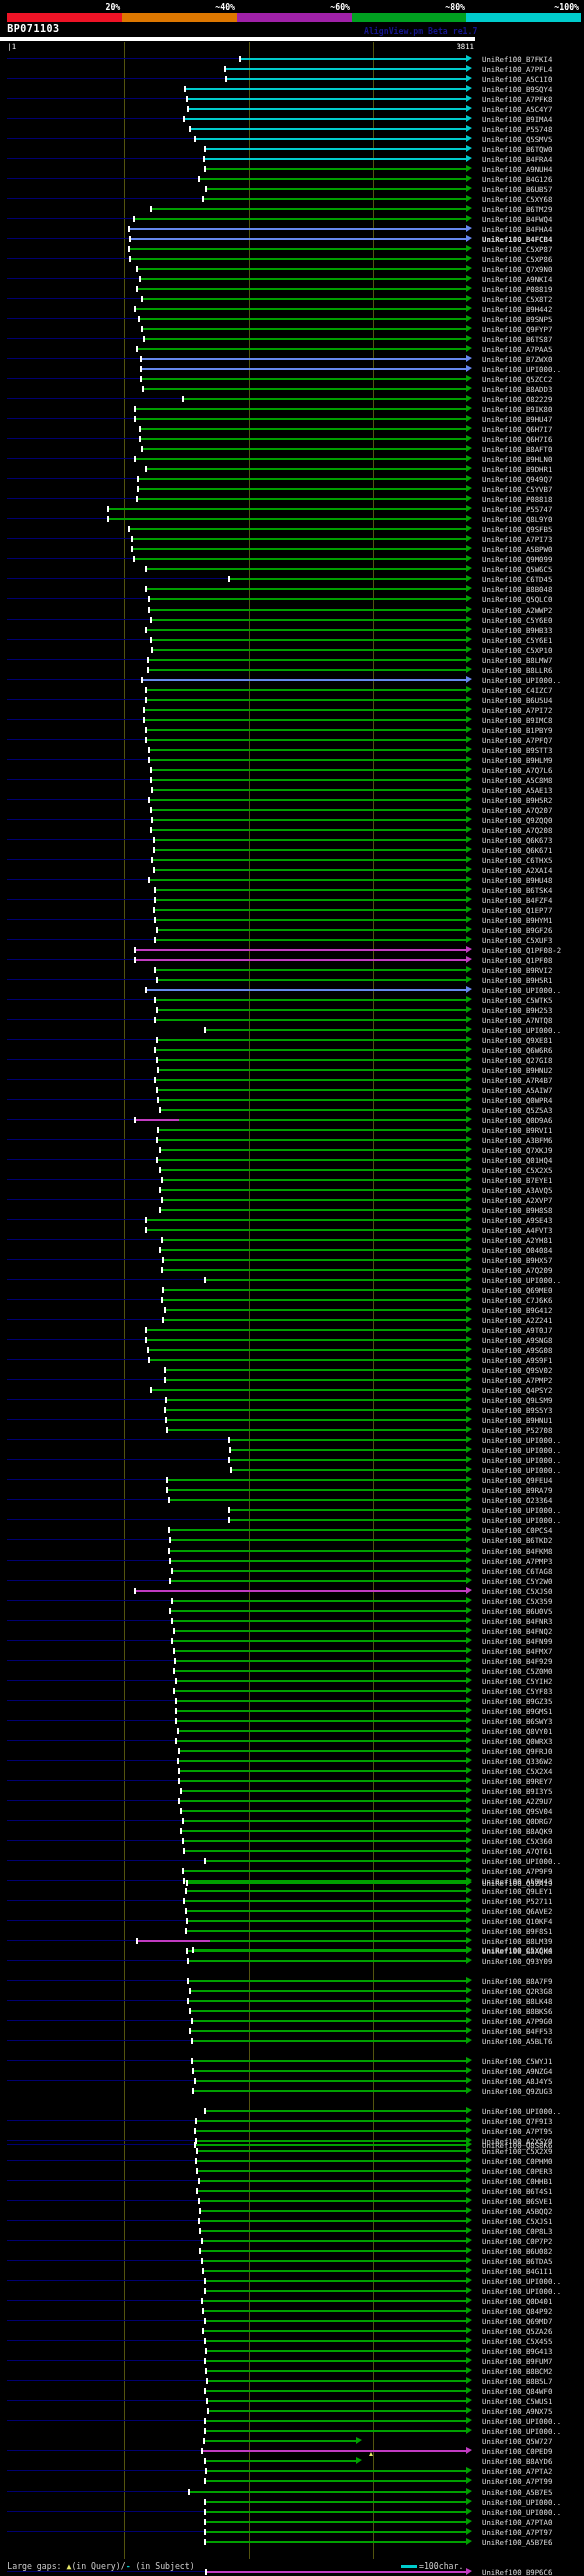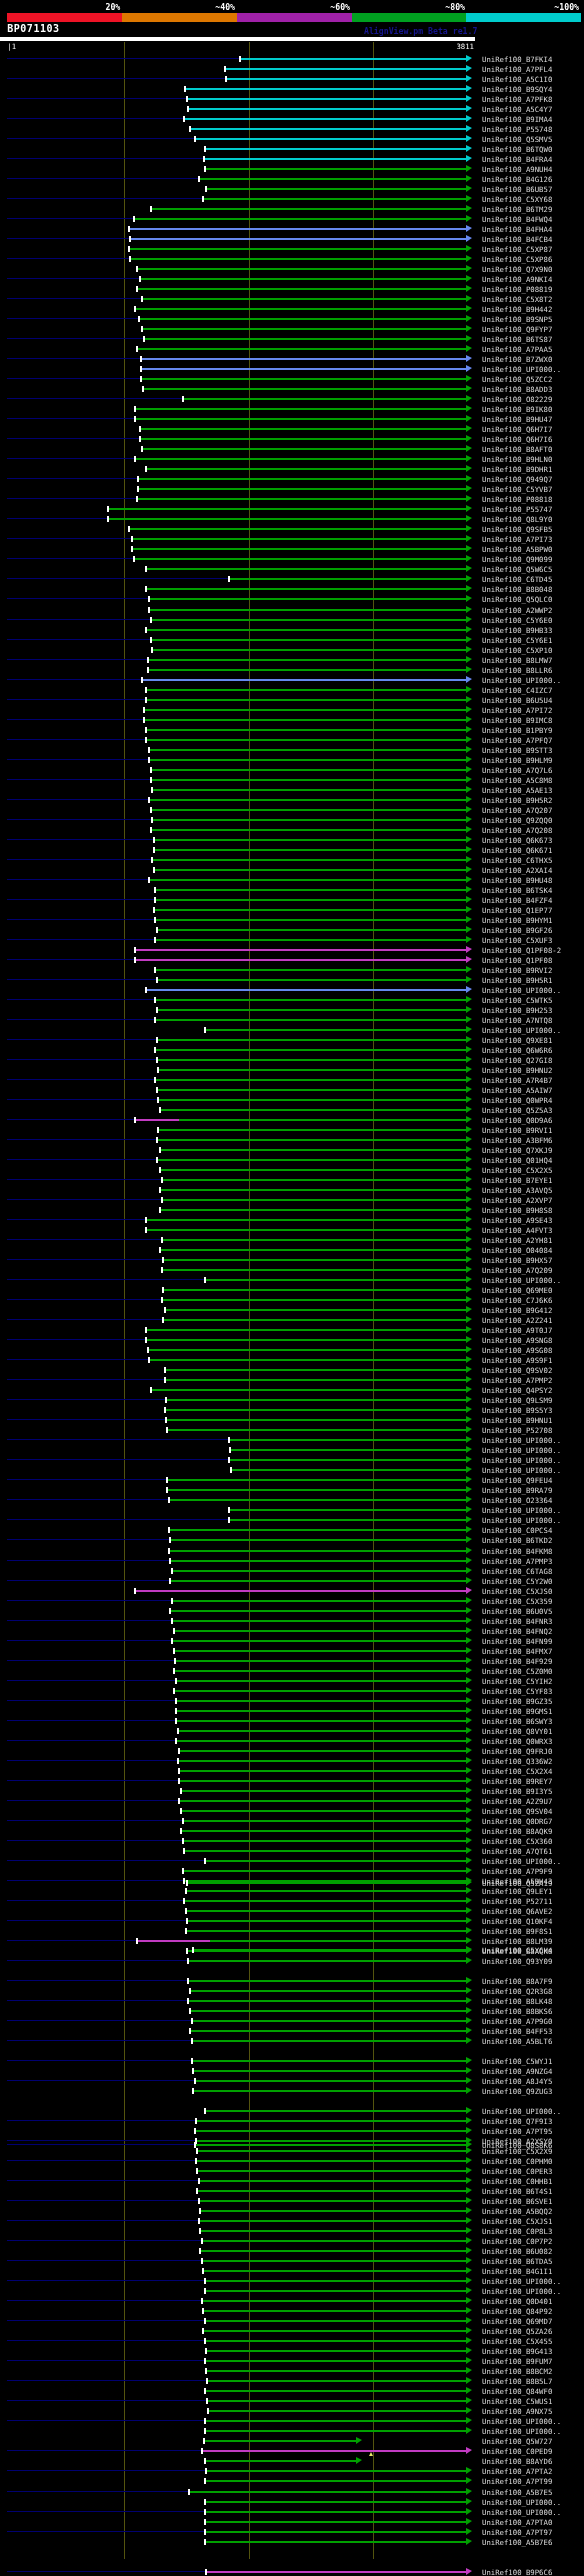--- a/index.html
+++ b/index.html
@@ -164,21 +164,21 @@
         <div class="tick" style="left: 133px;"></div>
         <div class="arrow" style="left: 466px; border-left: 6.4px solid rgb(0, 160, 0);"></div>
         <div class="hit-label">UniRef100_B4FWQ4</div>
       </div>
       <div class="row" style="top: 224px;">
         <div class="seg" style="left: 129px; width: 337px; background: rgb(102, 136, 238);"></div>
         <div class="tick" style="left: 128px;"></div>
         <div class="arrow" style="left: 466px; border-left: 6.4px solid rgb(102, 136, 238);"></div>
         <div class="hit-label">UniRef100_B4FHA4</div>
       </div>
-      <div class="row" style="top: 234px;">
+      <div class="row" style="top: 234px; font-weight: bold;">
         <div class="leader" style="left: 7.3px; width: 122px;"></div>
         <div class="seg" style="left: 130px; width: 336px; background: rgb(102, 136, 238);"></div>
         <div class="tick" style="left: 129px;"></div>
         <div class="arrow" style="left: 466px; border-left: 6.4px solid rgb(102, 136, 238);"></div>
         <div class="hit-label">UniRef100_B4FCB4</div>
       </div>
       <div class="row" style="top: 244px;">
         <div class="seg" style="left: 129px; width: 337px; background: rgb(0, 160, 0);"></div>
         <div class="tick" style="left: 128px;"></div>
         <div class="arrow" style="left: 466px; border-left: 6.4px solid rgb(0, 160, 0);"></div>
@@ -1676,14 +1676,19 @@
         <div class="hit-label">UniRef100_A5B7E6</div>
       </div>
       <div class="row" style="top: 2547px; margin-top: 20px;">
         <div class="leader" style="left: 7.3px; width: 198px;"></div>
         <div class="seg" style="left: 206px; width: 260px; background: rgb(194, 59, 194);"></div>
         <div class="tick" style="left: 205px;"></div>
         <div class="arrow" style="left: 466px; border-left: 6.4px solid rgb(194, 59, 194);"></div>
         <div class="hit-label">UniRef100_B9P6C6</div>
       </div>
     </div>
+  <div id="legend">
+    <span class="lg-left"><span>Large gaps: </span><span class="ymark">▲</span><span>(in Query)/</span><span class="cmark">-</span><span> (in Subject)</span></span>
+    <span id="legend-bar"></span>
+    <span id="legend-scaletext">=100char.</span>
+  </div>
 </div>
 
 
 </body></html>

